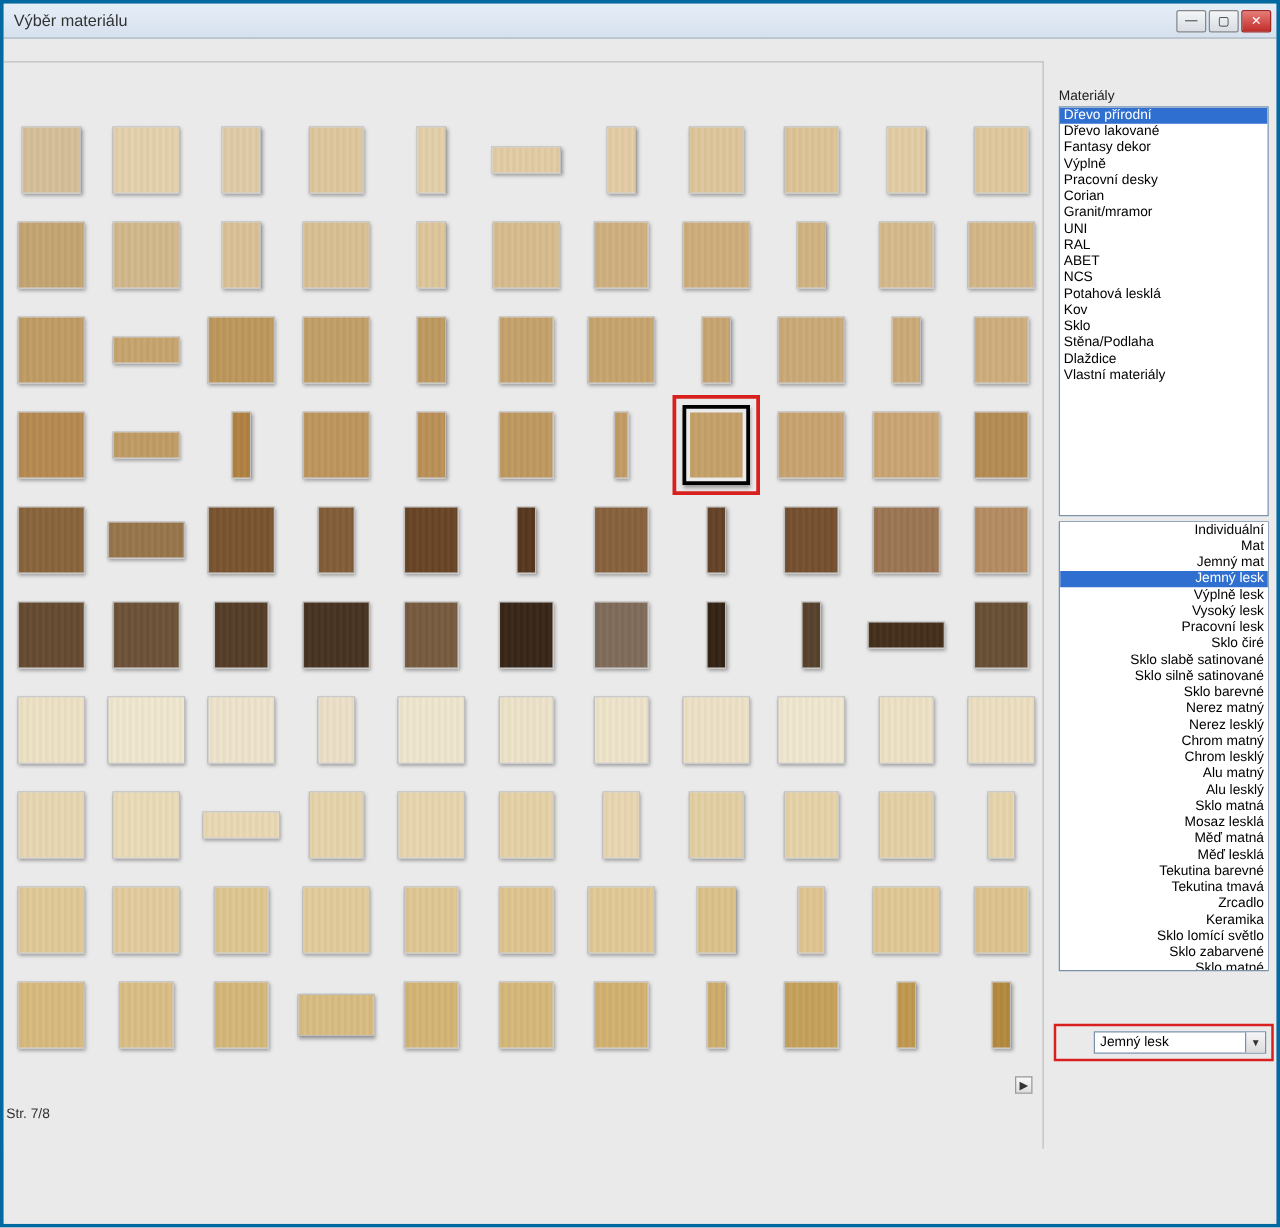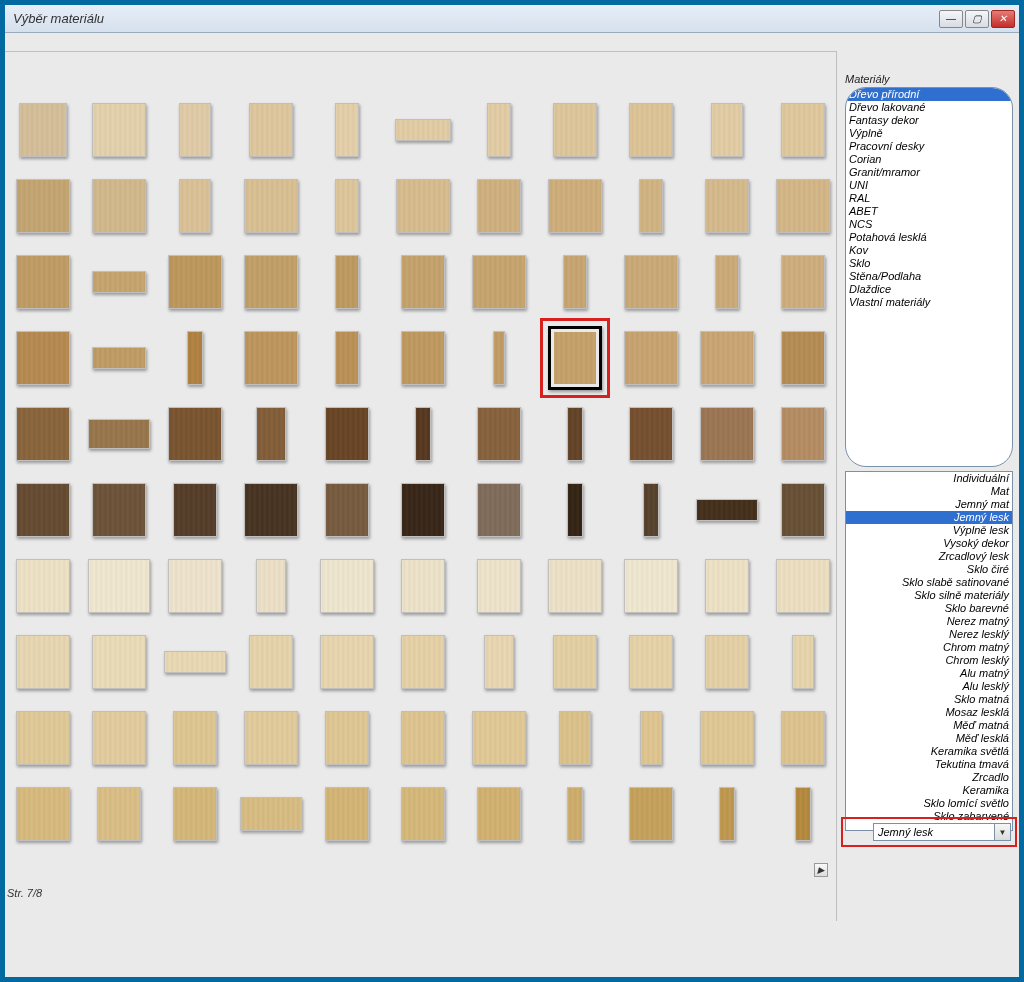--- a/index.html
+++ b/index.html
@@ -7,24 +7,23 @@
     margin: 0; padding: 0;
     width: 1024px; height: 982px;
     font-family: Tahoma, Arial, sans-serif;
     font-size: 11px;
     background: #d3d3d3;
     overflow: hidden;
   }
   .window {
     width: 1024px; height: 982px;
     background: #eaeaea;
-    border: 5px solid #0369a1;
+    border: 3px solid #0369a1;
     display: flex;
     flex-direction: column;
-    font-style: italic;
   }
   .titlebar {
     height: 28px;
     background: linear-gradient(#e6eef7, #d6e1ee);
     border-bottom: 1px solid #9ab;
     display: flex;
     align-items: center;
     padding: 0 4px;
     font-size: 13px;
     color: #333;
@@ -113,21 +112,21 @@
     padding: 0 6px 2px 6px;
   }
   .listbox {
     background:#fff;
     border:1px solid #7a91aa;
     margin: 0 6px;
     overflow-y:auto;
     font-size:11px;
     line-height:13px;
   }
-  .listbox.cat { height: 380px; border-radius: 21px; }
+  .listbox.cat { height: 328px; }
   .listbox.finish { height: 360px; margin-top: 4px; text-align: right;}
   .lb-item {
     padding: 0 3px;
     white-space:nowrap;
     cursor:default;
   }
   .lb-item.selected {
     background:#2f6fcf;
     color:#fff;
   }
@@ -770,37 +769,37 @@
           <div class="lb-item">Stěna/Podlaha</div>
           <div class="lb-item">Dlaždice</div>
           <div class="lb-item">Vlastní materiály</div>
         </div>
       <div class="listbox finish" id="finish-list">
           <div class="lb-item">Individuální</div>
           <div class="lb-item">Mat</div>
           <div class="lb-item">Jemný mat</div>
           <div class="lb-item selected">Jemný lesk</div>
           <div class="lb-item">Výplně lesk</div>
-          <div class="lb-item">Vysoký dekor</div>
-          <div class="lb-item">Zrcadlový lesk</div>
+          <div class="lb-item">Vysoký lesk</div>
+          <div class="lb-item">Pracovní lesk</div>
           <div class="lb-item">Sklo čiré</div>
           <div class="lb-item">Sklo slabě satinované</div>
-          <div class="lb-item">Sklo silně materiály</div>
+          <div class="lb-item">Sklo silně satinované</div>
           <div class="lb-item">Sklo barevné</div>
           <div class="lb-item">Nerez matný</div>
           <div class="lb-item">Nerez lesklý</div>
           <div class="lb-item">Chrom matný</div>
           <div class="lb-item">Chrom lesklý</div>
           <div class="lb-item">Alu matný</div>
           <div class="lb-item">Alu lesklý</div>
           <div class="lb-item">Sklo matná</div>
           <div class="lb-item">Mosaz lesklá</div>
           <div class="lb-item">Měď matná</div>
           <div class="lb-item">Měď lesklá</div>
-          <div class="lb-item">Keramika světlá</div>
+          <div class="lb-item">Tekutina barevné</div>
           <div class="lb-item">Tekutina tmavá</div>
           <div class="lb-item">Zrcadlo</div>
           <div class="lb-item">Keramika</div>
           <div class="lb-item">Sklo lomící světlo</div>
           <div class="lb-item">Sklo zabarvené</div>
           <div class="lb-item">Sklo matné</div>
         </div>
 
       <div class="combo-wrap">
         <div class="combo-highlight">

